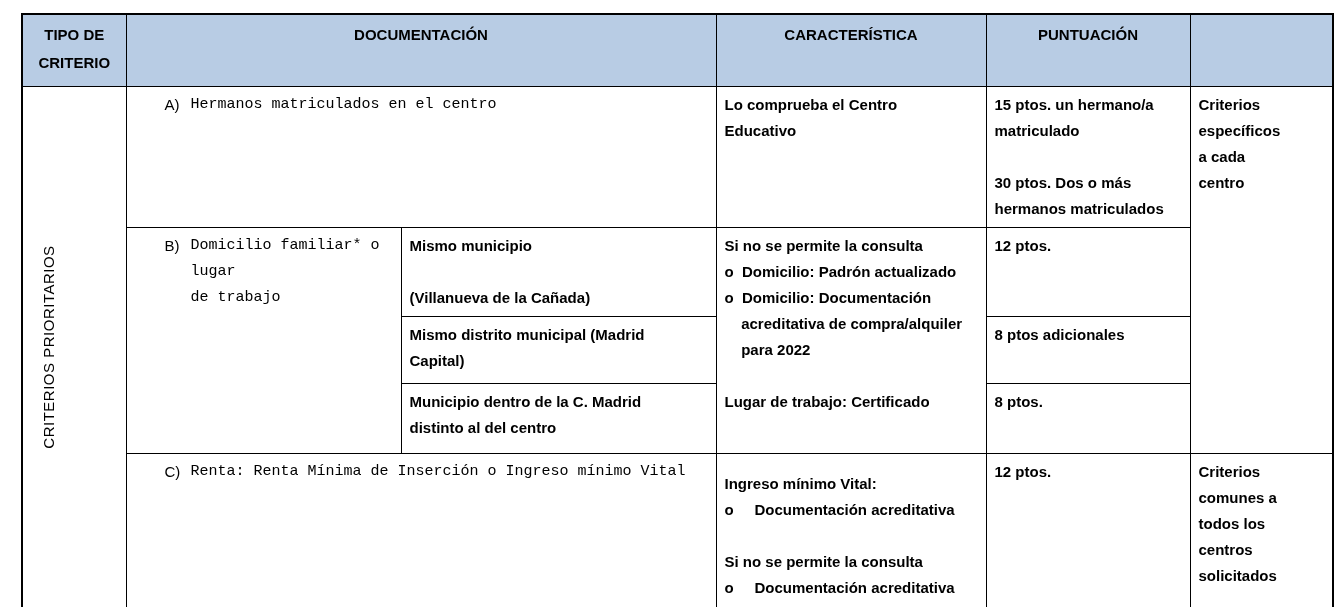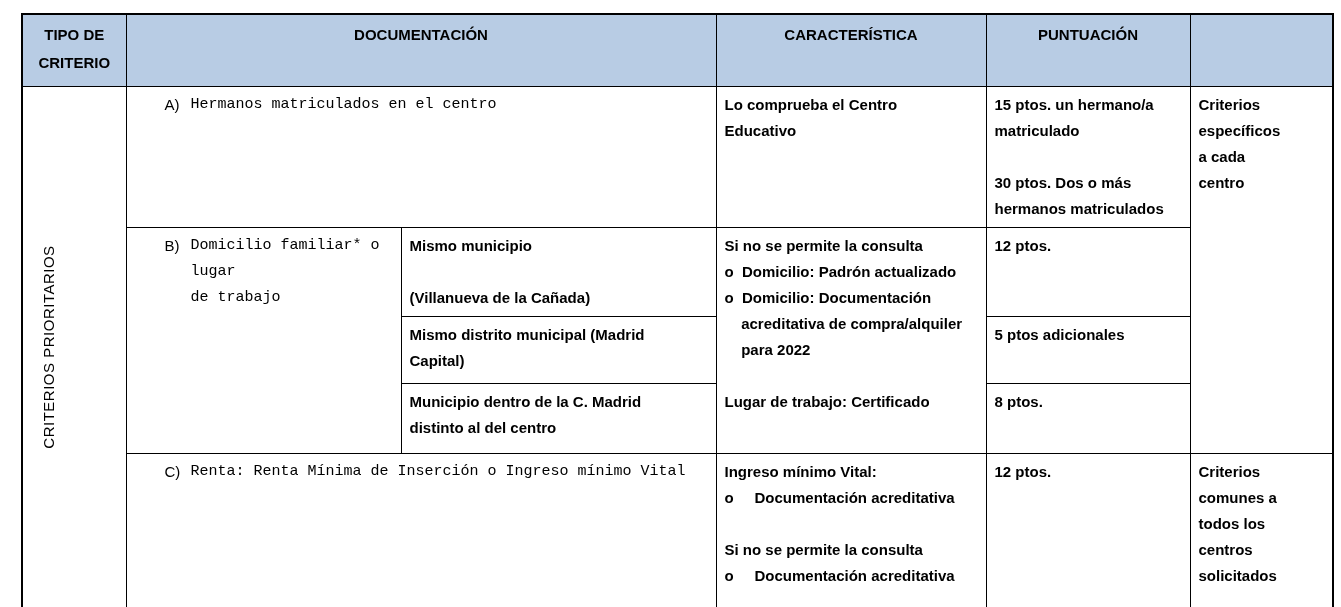--- a/index.html
+++ b/index.html
@@ -57,21 +57,21 @@
   .group-cell { position: relative; }
   .vertical-label {
     position: absolute;
     top: 50%;
     left: 26px;
     transform: translate(-50%, -50%) rotate(-90deg);
     white-space: nowrap;
     font-size: 15px;
     letter-spacing: 0.5px;
   }
-  .doc-heading { font-weight: bold; }
+  .doc-heading { font-weight: bold; margin-top: 12px; }
 </style>
 </head>
 <body>
 
 <div class="page">
   <table class="criteria-table">
     <colgroup>
       <col style="width:104px">
       <col style="width:275px">
       <col style="width:315px">
@@ -129,21 +129,21 @@
     acreditativa de compra/alquiler
     para 2022
 
 Lugar de trabajo: Certificado</td>
       <td class="pre">12 ptos.</td>
     </tr>
 
     <tr class="r-b2">
       <td class="pre">Mismo distrito municipal (Madrid
 Capital)</td>
-      <td class="pre">5 ptos adicionales</td>
+      <td class="pre">8 ptos adicionales</td>
     </tr>
 
     <tr class="r-b3">
       <td class="pre">Municipio dentro de la C. Madrid
 distinto al del centro</td>
       <td class="pre">8 ptos.</td>
     </tr>
 
     <tr class="r-c">
       <td colspan="2">

